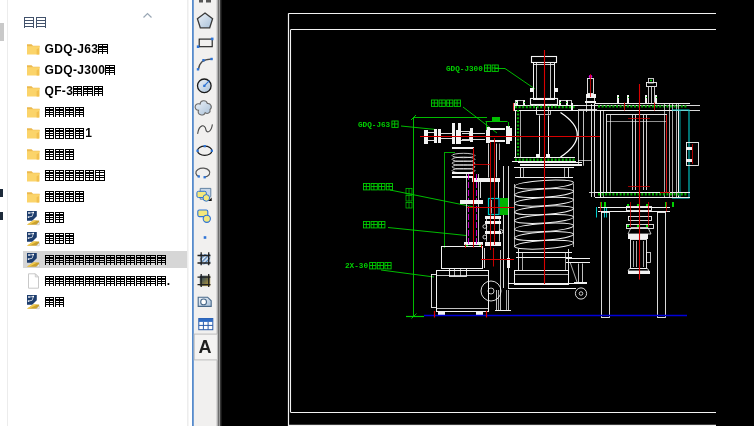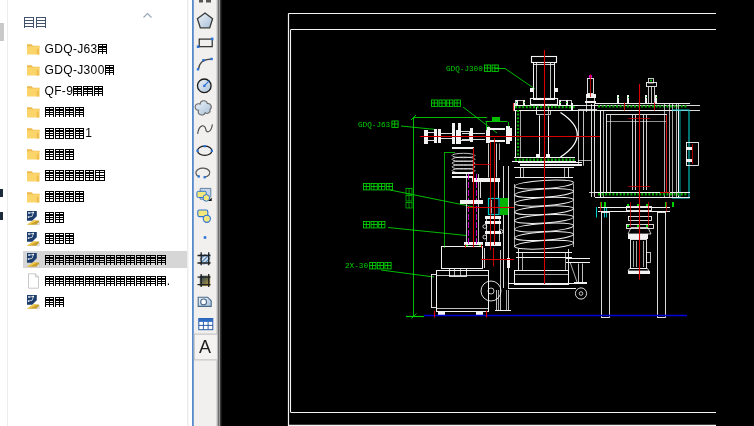--- a/index.html
+++ b/index.html
@@ -1,15 +1,15 @@
 <!DOCTYPE html>
 <html><head><meta charset="utf-8">
 <style>
 html,body{margin:0;padding:0;background:#000;}
-#root{position:relative;width:716px;height:426px;overflow:hidden;background:#fff;font-family:"Liberation Sans",sans-serif;}
+#root{position:relative;width:716px;height:426px;overflow:hidden;background:#fff;font-family:"Liberation Sans",sans-serif;font-weight:bold;}
 
 .cj{display:inline-block;width:9.2px;height:10.6px;margin-right:1px;
 background-image:
  repeating-linear-gradient(180deg,currentColor 0 1px,transparent 1px 2.5px),
  linear-gradient(90deg,currentColor 0 1px,transparent 1px),
  linear-gradient(270deg,currentColor 0 1px,transparent 1px),
  linear-gradient(90deg,transparent 0 4px,currentColor 4px 5.2px,transparent 5.2px);}
 .cjs{display:inline-block;width:10.6px;height:11px;margin-right:1.8px;
 background-image:
  repeating-linear-gradient(180deg,currentColor 0 1px,transparent 1px 3px),
@@ -56,21 +56,21 @@
 </svg>
         <span class="lbl">GDQ-J300</span>
         <span class="cj"></span>
       </div>
     <div class="row" style="top:82.7px;">
         <svg class="ic" viewBox="0 0 15 16">
 <path d="M1 3.2 h4.6 l1.4 1.6 h6.6 v1.4 H1 Z" fill="#ecb94e"></path>
 <rect x="1" y="5.2" width="12.6" height="8.3" fill="#fbd46a"></rect>
 <path d="M10.6 13.5 V8.2 l2.4 -1.2 v6.5 Z" fill="#f2c04e"></path>
 </svg>
-        <span class="lbl">QF-9</span>
+        <span class="lbl">QF-3</span>
         <span class="cj"></span>
         <span class="cj"></span>
         <span class="cj"></span>
       </div>
     <div class="row" style="top:103.7px;">
         <svg class="ic" viewBox="0 0 15 16">
 <path d="M1 3.2 h4.6 l1.4 1.6 h6.6 v1.4 H1 Z" fill="#ecb94e"></path>
 <rect x="1" y="5.2" width="12.6" height="8.3" fill="#fbd46a"></rect>
 <path d="M10.6 13.5 V8.2 l2.4 -1.2 v6.5 Z" fill="#f2c04e"></path>
 </svg>

